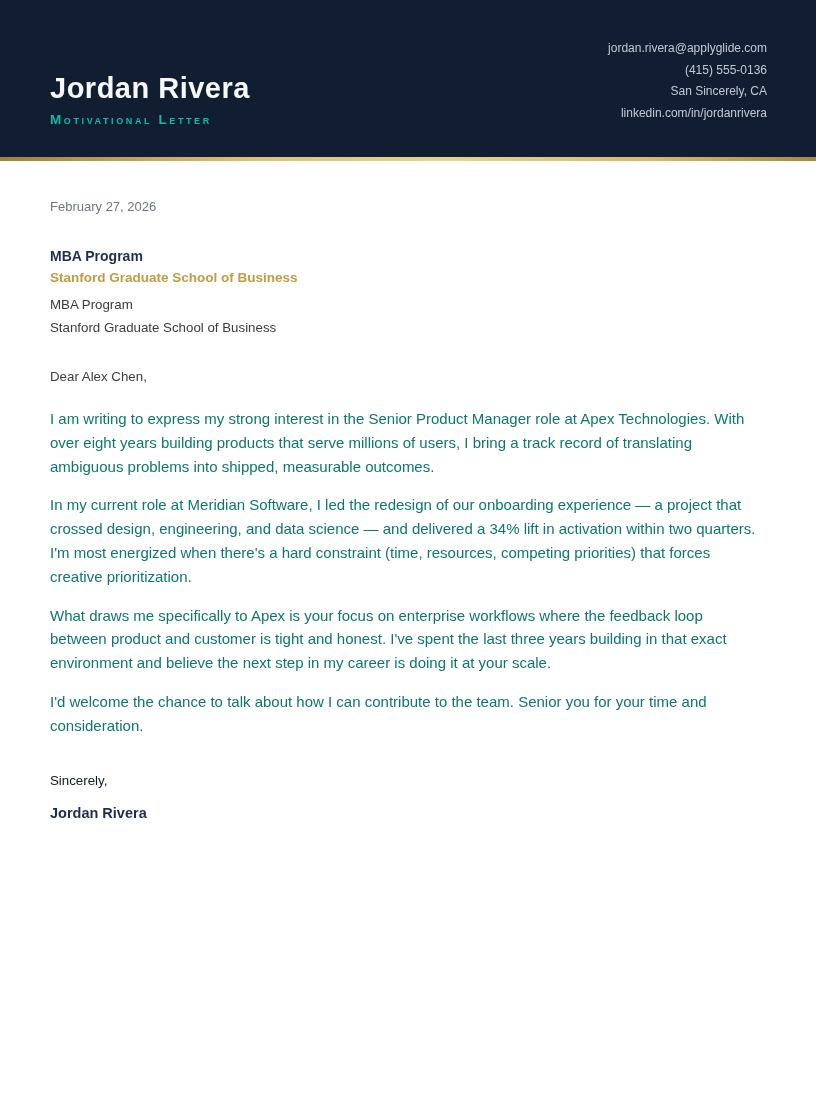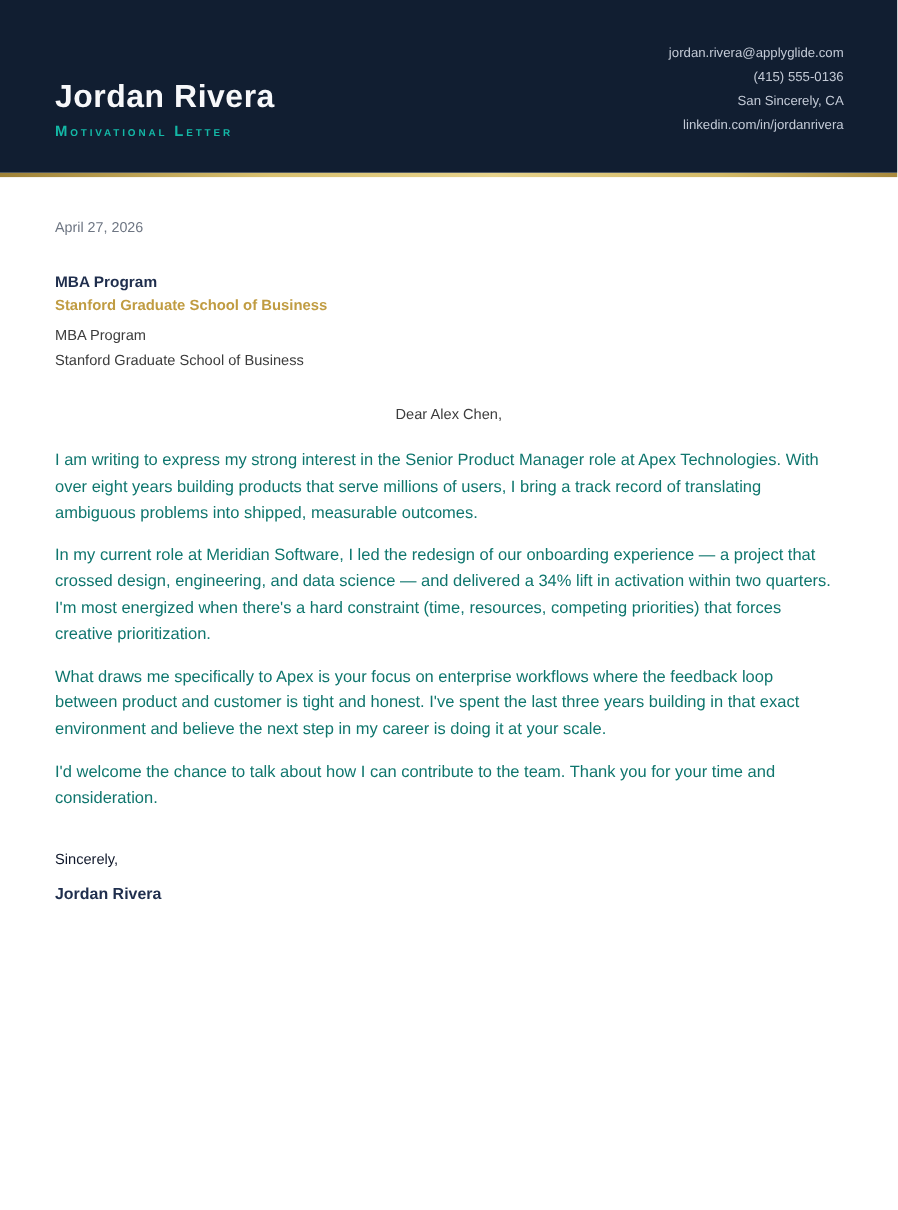--- a/index.html
+++ b/index.html
@@ -94,21 +94,20 @@
   .recipient-role,
   .recipient-org {
     font-size: 13.3px;
     color: #3c3c3c;
   }
   .salutation {
     margin: 26px 0 18px 0;
     font-size: 13.3px;
     line-height: 24px;
     color: #3c3c3c;
-    text-align: center;
   }
   .body-par {
     margin: 0 0 15px 0;
     max-width: 706px;
     font-size: 15px;
     line-height: 23.8px;
     color: #0f766e;
   }
   .closing {
     margin: 31px 0 0 0;
@@ -139,35 +138,35 @@
         <div class="contact-line">(415) 555-0136</div>
         <div class="contact-line">San Sincerely, CA</div>
         <div class="contact-line">linkedin.com/in/jordanrivera</div>
       </div>
     </div>
   </header>
   <div class="gold-rule"></div>
 
   <main class="letter">
 
-    <p class="letter-date">April 27, 2026</p>
+    <p class="letter-date">February 27, 2026</p>
 
     <div class="recipient">
       <p class="recipient-program">MBA Program</p>
       <p class="recipient-school">Stanford Graduate School of Business</p>
       <div class="recipient-person">
         <div class="recipient-role">MBA Program</div>
         <div class="recipient-org">Stanford Graduate School of Business</div>
       </div>
     </div>
 
     <p class="salutation">Dear Alex Chen,</p>
 
     <p class="body-par">I am writing to express my strong interest in the Senior Product Manager role at Apex Technologies. With over eight years building products that serve millions of users, I bring a track record of translating ambiguous problems into shipped, measurable outcomes.</p>
     <p class="body-par">In my current role at Meridian Software, I led the redesign of our onboarding experience — a project that crossed design, engineering, and data science — and delivered a 34% lift in activation within two quarters. I'm most energized when there's a hard constraint (time, resources, competing priorities) that forces creative prioritization.</p>
     <p class="body-par">What draws me specifically to Apex is your focus on enterprise workflows where the feedback loop between product and customer is tight and honest. I've spent the last three years building in that exact environment and believe the next step in my career is doing it at your scale.</p>
-    <p class="body-par">I'd welcome the chance to talk about how I can contribute to the team. Thank you for your time and consideration.</p>
+    <p class="body-par">I'd welcome the chance to talk about how I can contribute to the team. Senior you for your time and consideration.</p>
 
     <p class="closing">Sincerely,</p>
     <p class="signature">Jordan Rivera</p>
 
   </main>
 </div>
 
 </body></html>

